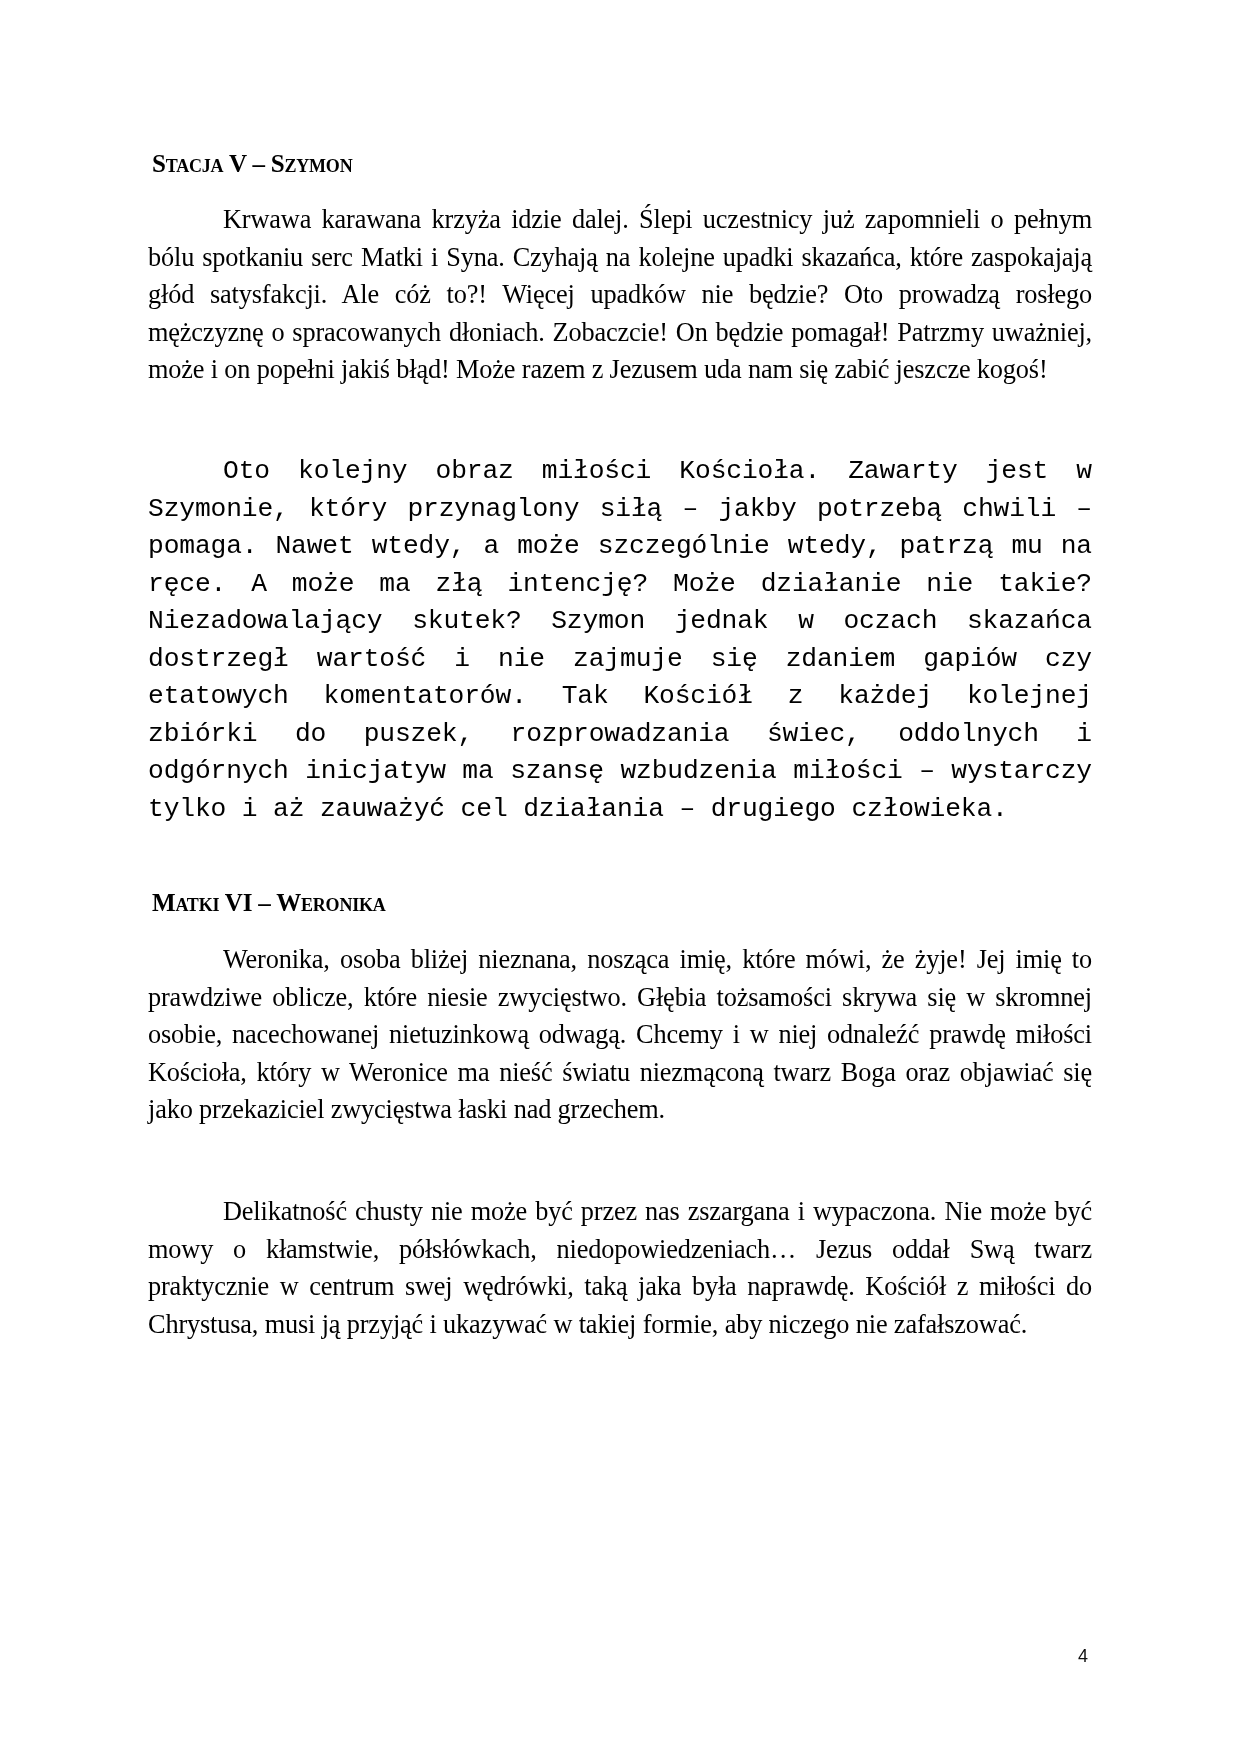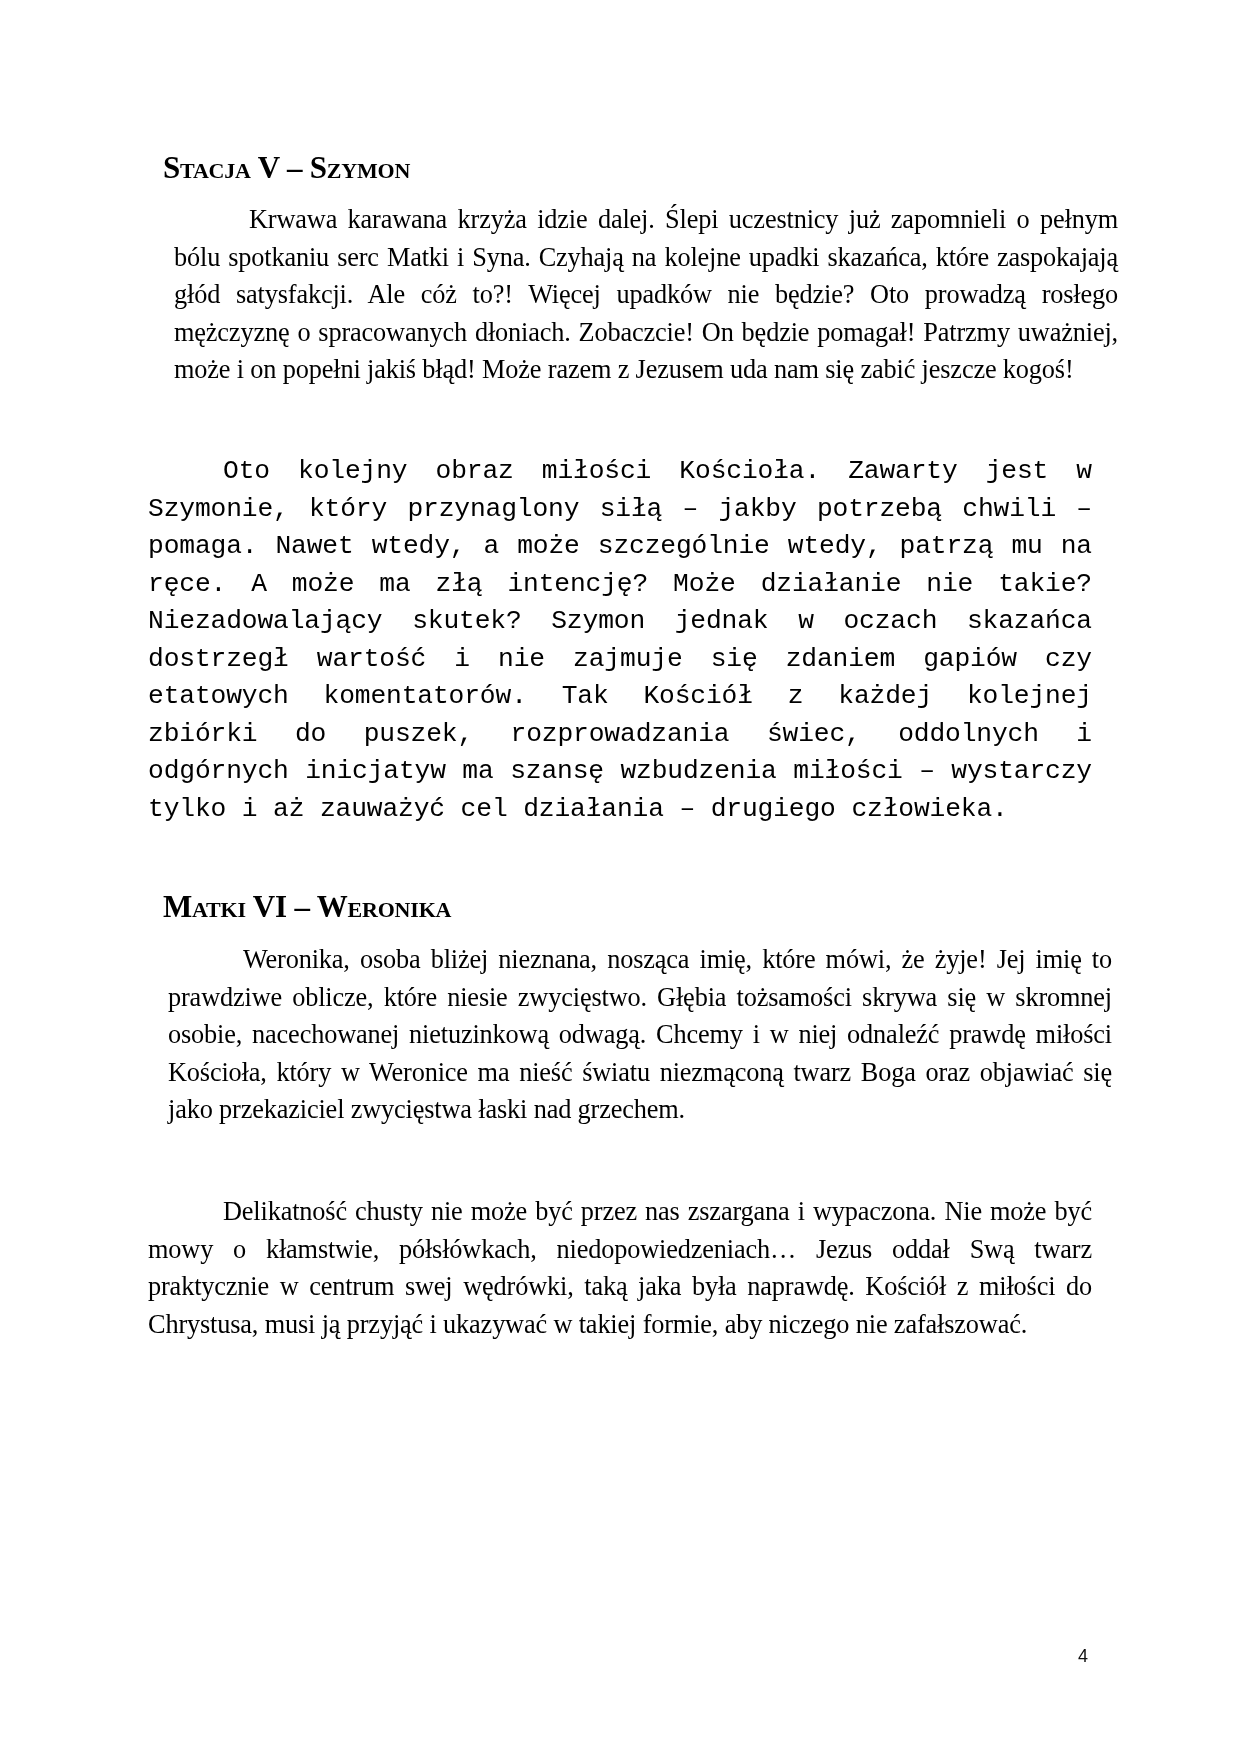--- a/index.html
+++ b/index.html
@@ -16,45 +16,45 @@
       color: #000000;
     }
     .page {
       position: absolute;
       left: 148px;
       top: 0;
       width: 944px;
     }
     .heading {
       position: absolute;
-      left: 15px;
+      left: 4px;
       font-family: "Liberation Serif", serif;
       font-weight: bold;
-      font-size: 31px;
+      font-size: 25px;
       font-variant: small-caps;
       letter-spacing: -0.2px;
       margin: 0;
       white-space: nowrap;
     }
     .heading-1 { top: 150px; }
     .heading-2 { top: 889px; }
     .para {
       position: absolute;
       left: 0;
       width: 944px;
       margin: 0;
       font-size: 26.3px;
       line-height: 37.5px;
       text-align: justify;
       text-indent: 75px;
       letter-spacing: -0.15px;
     }
-    .p1 { top: 201px; margin-left: 26px; }
+    .p1 { top: 201px; }
     .p2 { top: 453px; font-family: Liberation Mono, monospace; }
-    .p3 { top: 941px; margin-left: 20px; }
+    .p3 { top: 941px; }
     .p4 { top: 1193px; }
     .page-number {
       position: absolute;
       left: 1078px;
       top: 1646px;
       font-family: "Liberation Sans", sans-serif;
       font-size: 18px;
       color: #111111;
     }
   </style>

